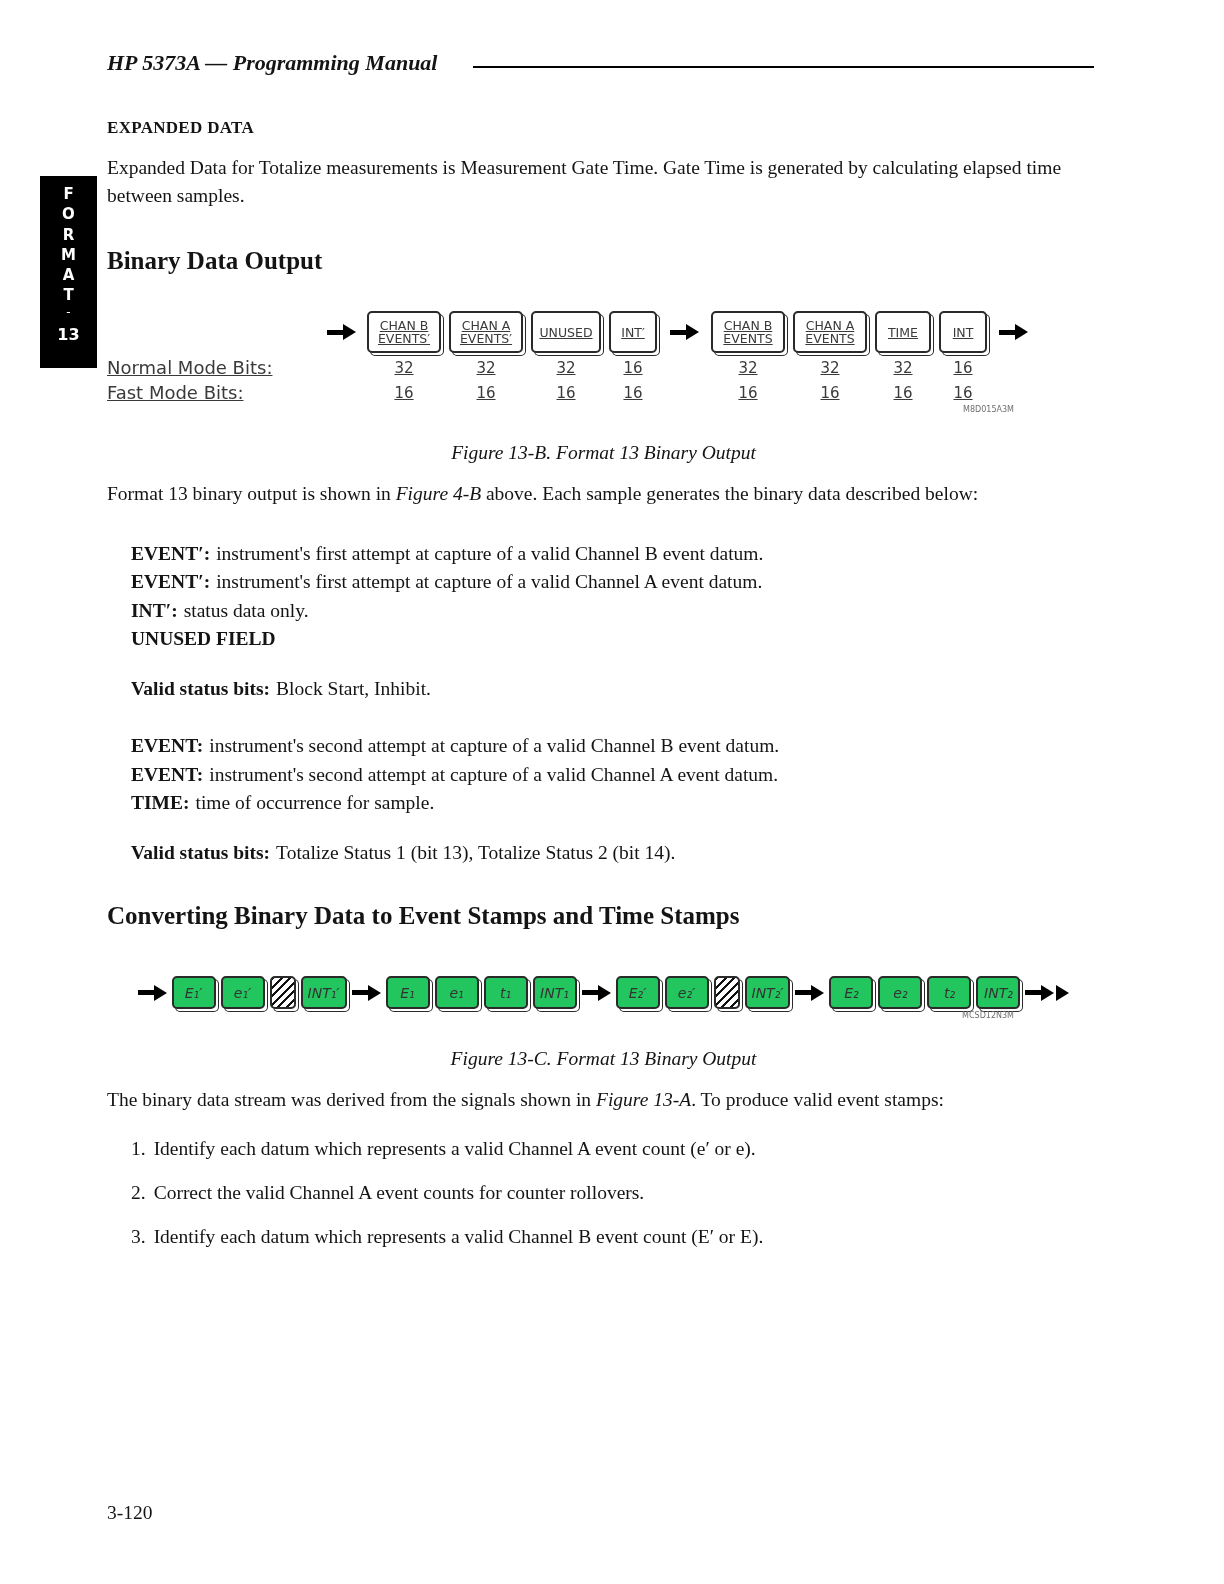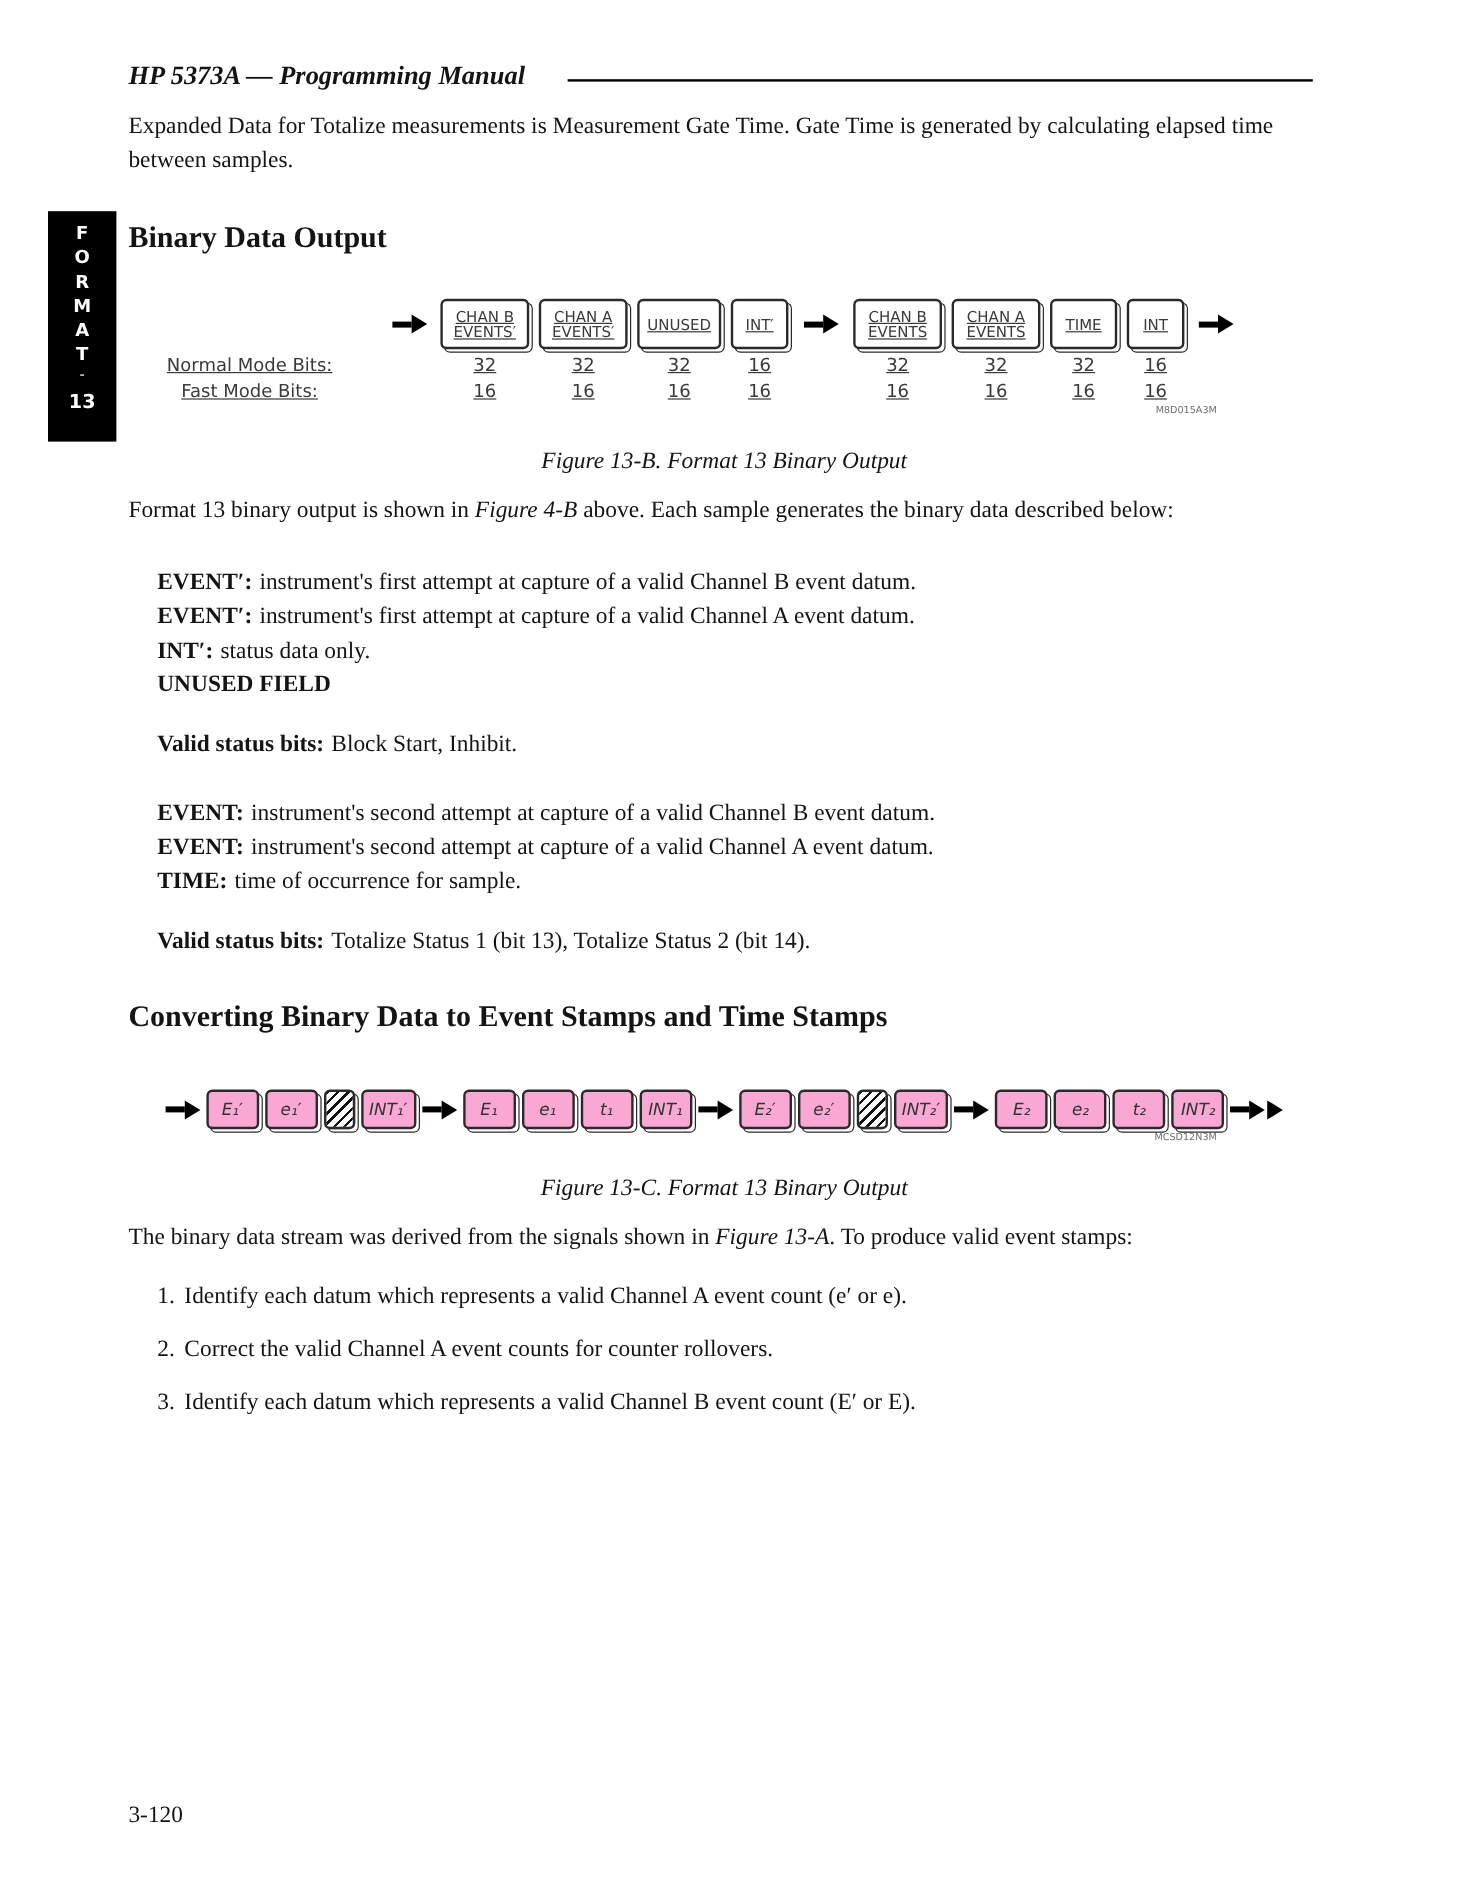--- a/index.html
+++ b/index.html
@@ -31,21 +31,21 @@
            grid-template-columns:212px 44px 82px 82px 78px 56px 46px 82px 82px 64px 56px 44px;
            font-family:"DejaVu Sans", sans-serif; color:#3a3a3a;text-decoration:underline; }
   .c1{grid-column:1}.c2{grid-column:2}.c3{grid-column:3}.c4{grid-column:4}.c5{grid-column:5}.c6{grid-column:6}
   .c7{grid-column:7}.c8{grid-column:8}.c9{grid-column:9}.c10{grid-column:10}.c11{grid-column:11}.c12{grid-column:12}
   .r1{grid-row:1}.r2{grid-row:2}.r3{grid-row:3}
 
   .fbox { margin:0 4px; height:42px; display:flex; align-items:center; justify-content:center;
           text-align:center; font-size:12.5px; line-height:1.05; white-space:pre-line;
           border:2px solid #2a2a2a; border-radius:5px; background:#fff; color:#3a3a3a;
           box-shadow:3px 3px 0 -1px #ffffff, 3px 3px 0 0 #2a2a2a; }
-  .bitlabel { text-align:center; padding-right:10px; font-size:15px; }
+  .bitlabel { text-align:left; padding-right:10px; font-size:18px; }
   .bit { text-align:center; font-size:15px; }
 
   .arrow { display:inline-flex; align-items:center; }
   .arrow .shaft { width:16px; height:5px; background:#000; }
   .arrow .head { width:0; height:0; border-left:13px solid #000; border-top:8px solid transparent; border-bottom:8px solid transparent; }
   .arrow .head + .head { margin-left:2px; }
   .acell { display:flex; justify-content:center; }
 
   .figcode { text-align:right; padding-right:86px; font-family:"DejaVu Sans", sans-serif;
              font-size:8px; color:#6e6e6e; margin-top:2px; }
@@ -55,21 +55,21 @@
   .defs { margin-top:32px; margin-left:24px; }
   .defs .def { font-size:19.5px; line-height:1.4; margin:1px 0; }
   .def b { margin-right:6px;text-align:center; }
   .vstat { margin-top:26px; margin-left:24px; font-size:19.5px; }
   .vstat b { margin-right:6px; }
 
   
   .cflow { margin-top:46px; display:flex; align-items:center; justify-content:center; gap:5px;
            font-family:"DejaVu Sans", sans-serif; color:#333; }
   .cbox { min-width:44px; height:33px; padding:0 5px; display:flex; align-items:center; justify-content:center;
-          font-size:14px; font-style:italic; border:2px solid #2a2a2a; border-radius:5px; background:#f9a8d4;
+          font-size:14px; font-style:italic; border:2px solid #2a2a2a; border-radius:5px; background:#22c55e;
           box-shadow:3px 3px 0 -1px #ffffff, 3px 3px 0 0 #2a2a2a; }
   .cbox.hatch { min-width:26px; padding:0;
           background:repeating-linear-gradient(135deg, #111 0 2px, #fff 2px 6px); }
 
   .steps { margin-top:24px; }
   .step { margin-left:24px; margin-bottom:22px; font-size:19.5px; }
   .step .num { margin-right:8px; }
 
   .figref { font-style:italic; }
 
@@ -91,20 +91,21 @@
     <span class="ltr">R</span>
     <span class="ltr">M</span>
     <span class="ltr">A</span>
     <span class="ltr">T</span>
     <span class="sep">-</span>
     <span class="num">13</span>
   </aside>
 
   <main>
 
+    <h3 class="h3">EXPANDED DATA</h3>
     <p class="para">Expanded Data for Totalize measurements is Measurement Gate Time. Gate Time is generated by calculating elapsed time between samples.</p>
 
     <h2 class="h2">Binary Data Output</h2>
 
     <div class="bgrid">
       <span class="acell r1 c2">
           <span class="arrow">
             <span class="shaft"></span>
             <span class="head"></span>
           </span>

